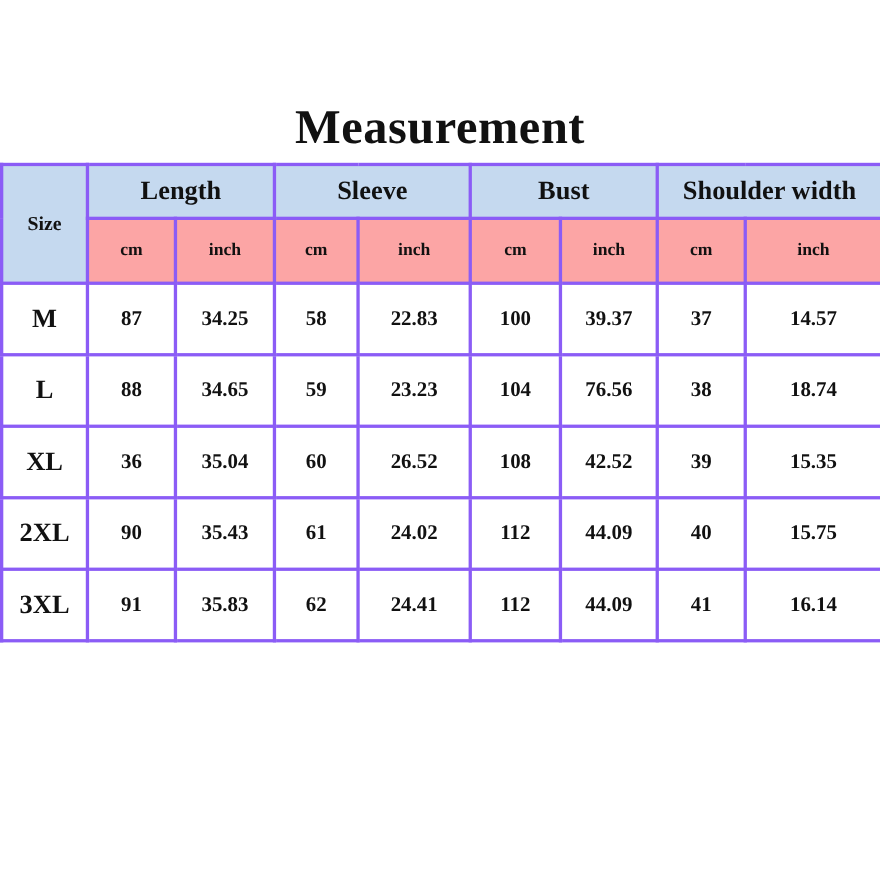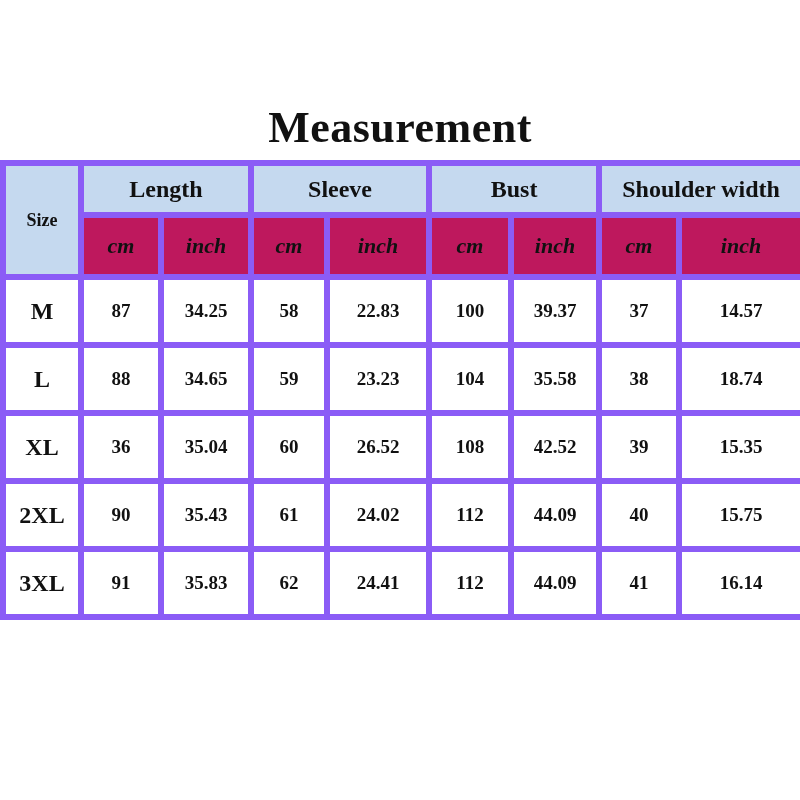--- a/index.html
+++ b/index.html
@@ -16,21 +16,21 @@
   #page {
     position: relative;
     width: 800px;
     height: 800px;
     background: #ffffff;
   }
   
   #card {
     position: absolute;
     left: 0;
-    top: 84px;
+    top: 72px;
     width: 800px;
     height: 530px;
     background: #ffffff;
     box-sizing: border-box;
   }
   #title {
     text-align: center;
     font-size: 44px;
     font-weight: bold;
     color: #111111;
@@ -40,40 +40,39 @@
     padding-bottom: 10px;
     font-family: "Liberation Serif", serif;
   }
   table.measure {
     border-collapse: collapse;
     width: 800px;
     table-layout: fixed;
     font-family: "Liberation Serif", serif;
   }
   table.measure td, table.measure th {
-    border: 6px solid #8b5cf6;
+    border: 3px solid #8b5cf6;
     text-align: center;
     color: #111111;
     font-weight: bold;
     padding: 0;
   }
   
   .hdr {
     background: #c5d9ef;
     height: 46px;
     font-size: 23px;
   }
   .hdr-group {
     font-size: 24px;
   }
   .hdr-unit {
-    background: #be185d;
+    background: #fca5a5;
     height: 56px;
-    font-size: 22px;
-    font-style: italic;
+    font-size: 16px;
   }
   .size-cell {
     background: #c5d9ef;
     font-size: 18px;
   }
   tbody td {
     height: 62px;
     font-size: 19px;
     background: #ffffff;
   }
@@ -142,21 +141,21 @@
           <td>37</td>
           <td>14.57</td>
         </tr>
         <tr>
           <td class="size">L</td>
           <td>88</td>
           <td>34.65</td>
           <td>59</td>
           <td>23.23</td>
           <td>104</td>
-          <td>35.58</td>
+          <td>76.56</td>
           <td>38</td>
           <td>18.74</td>
         </tr>
         <tr>
           <td class="size">XL</td>
           <td>36</td>
           <td>35.04</td>
           <td>60</td>
           <td>26.52</td>
           <td>108</td>

